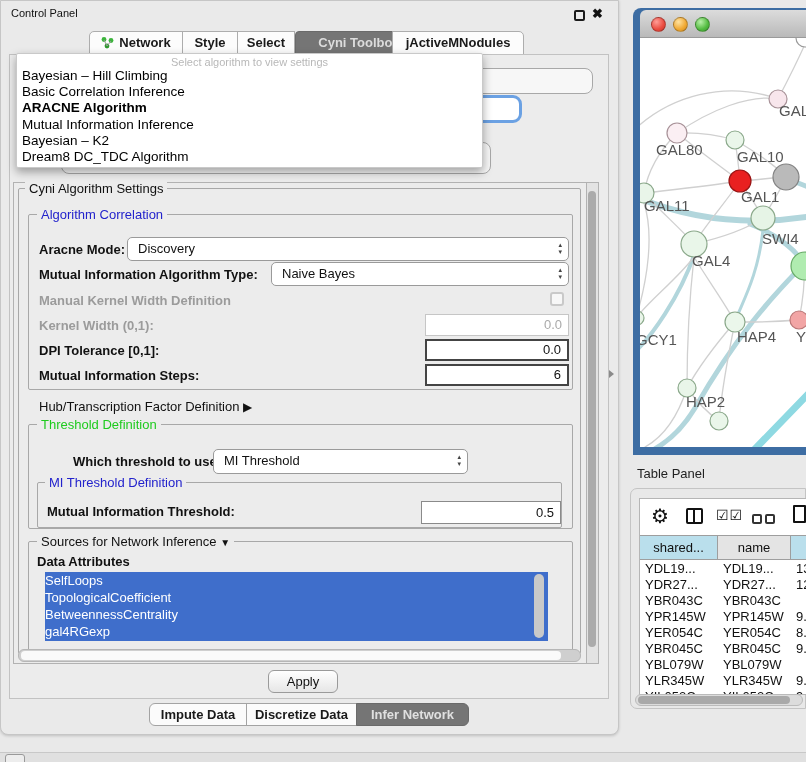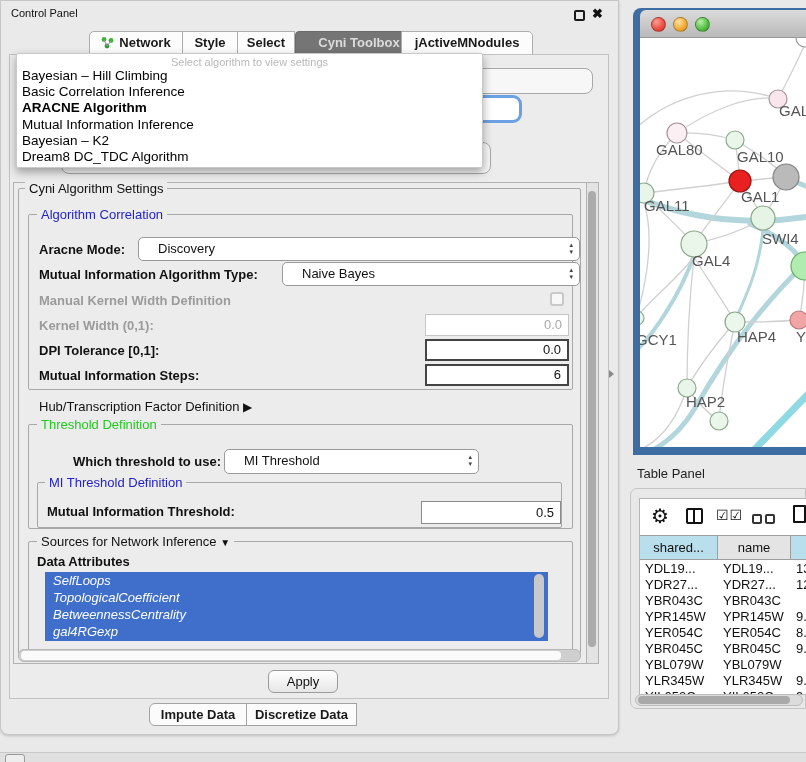--- a/index.html
+++ b/index.html
@@ -44,33 +44,33 @@
   #settings-viewport { left:12px; top:181px; width:586px; height:482px; border:1px solid #b2b2b2; background:#ececec; }
   #v-scroll-track { left:585px; top:182px; width:12px; height:480px; background:#e3e3e3; border-left:1px solid #b2b2b2; }
   #v-scroll-thumb { left:587px; top:190px; width:8px; height:456px; background:#ababab; border-radius:4px; }
 
   .group { position:absolute; border:1px solid #a8a8a8; border-radius:2px; }
   .gtitle { position:absolute; font-size:13px; background:#ececec; padding:0 4px; white-space:nowrap; z-index:5; }
   .t-blue  { color:#2222cc; }
   .t-green { color:#1ecb1e; }
 
   .combo { position:absolute; background:#ffffff; border:1px solid #9a9a9a; border-radius:5px;
-           font-size:13px; color:#111; line-height:22px; padding-left:19px; white-space:nowrap;margin-left:11px; }
+           font-size:13px; color:#111; line-height:22px; padding-left:10px; white-space:nowrap; }
   .stepper { position:absolute; right:6px; top:3px; font-size:7px; line-height:7px; color:#444; text-align:center; }
   .field { position:absolute; background:#ffffff; border:1px solid #8a8a8a; font-size:13px; color:#111;
            line-height:20px; text-align:right; padding-right:6px; }
   .field-dis { border:1px solid #c6c6c6; color:#aaaaaa; }
   .field-dark { border:2px solid #444; line-height:18px; }
   .checkbox { position:absolute; width:14px; height:14px; background:#f7f7f7; border:2px solid #c9c9c9; border-radius:3px; }
   .arrow-r { font-size:12px; color:#111; }
   .arrow-d { font-size:10px; color:#111; }
 
   
   #attr-list { left:44px; top:571px; width:503px; height:69px; background:#3f6ecb; overflow:hidden; }
-  .attr-item { font-size:13px; color:#ffffff; line-height:17px; padding-left:8px; white-space:nowrap;font-style:italic; }
+  .attr-item { font-size:13px; color:#ffffff; line-height:17px; white-space:nowrap; }
   #attr-scroll { left:533px; top:573px; width:10px; height:64px; background:#c9c9c9; border-radius:5px; }
   #h-scroll { left:17px; top:648px; width:563px; height:13px; background:#cfcfcf; border:1px solid #b6b6b6; border-radius:6px; }
   #h-scroll-thumb { left:2px; top:1px; width:540px; height:9px; background:#fafafa; border-radius:4px; }
 
   #apply-btn { left:267px; top:669px; width:70px; height:23px; border:1px solid #9a9a9a; border-radius:6px;
                background:linear-gradient(#ffffff,#e6e6e6); font-size:13px; color:#111; text-align:center; line-height:21px; }
 
   .btab { position:absolute; top:702px; height:23px; line-height:21px; text-align:center; font-size:13px;
           font-weight:bold; color:#1a1a1a; background:#fbfbfb; border:1px solid #a3a3a3; }
 
@@ -130,21 +130,21 @@
             <circle cx="10" cy="4.5" r="2.4" fill="#3cb43c"></circle>
             <circle cx="6" cy="10" r="2.4" fill="#2f9a2f"></circle>
             <line x1="3" y1="4" x2="6" y2="10" stroke="#9a9a9a"></line>
             <line x1="10" y1="5" x2="6" y2="10" stroke="#9a9a9a"></line>
           </svg>
       </span><span>Network</span>
     </div>
     <div class="tab" style="left:181px;width:56px;"><span>Style</span></div>
     <div class="tab" style="left:236px;width:58px;"><span>Select</span></div>
     <div class="tab tab-sel" style="left:294px;width:128px;"><span>Cyni Toolbox</span></div>
-    <div class="tab" style="left:400px;width:132px;border-radius:0 5px 0 0;"><span>jActiveMNodules</span></div>
+    <div class="tab" style="left:391px;width:132px;border-radius:0 5px 0 0;"><span>jActiveMNodules</span></div>
 
     <div class="abs" id="cp-content"></div>
 
     <div class="abs ghost-combo" style="left:300px;top:67px;width:292px;height:26px;"></div>
     <div class="abs ghost-blue" style="left:300px;top:94px;width:221px;height:28px;"></div>
     <div class="abs ghost-combo ghost-text" style="left:60px;top:141px;width:430px;height:32px;">gal-filtered.sif default node</div>
 
     <div class="abs" id="algo-popup">
       <span id="algo-ph">Select algorithm to view settings</span>
       <div id="algo-items">
@@ -224,20 +224,21 @@
       </div>
     <div class="abs" id="attr-scroll"></div>
     <div class="abs" id="h-scroll">
         <div class="abs" id="h-scroll-thumb"></div>
       </div>
 
     <div class="abs" id="apply-btn">Apply</div>
 
     <div class="btab" style="left:148px;width:98px;border-radius:6px 0 0 6px;"><span>Impute Data</span></div>
     <div class="btab" style="left:245px;width:111px;"><span>Discretize Data</span></div>
+    <div class="btab" style="left:355px;width:113px;border-radius:0 6px 6px 0;background:#757575;color:#e0e0e0;border-color:#6a6a6a;"><span>Infer Network</span></div>
   </div>
 
   <div id="nw">
     <div id="nw-titlebar">
       <span class="light" id="light-red"></span>
       <span class="light" id="light-yellow"></span>
       <span class="light" id="light-green"></span>
     </div>
     <div id="nw-canvas">
       <svg id="nw-svg" width="166" height="409">

